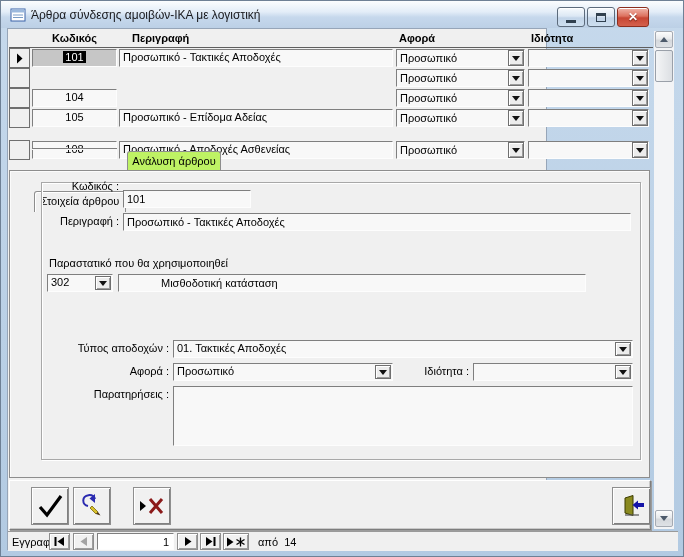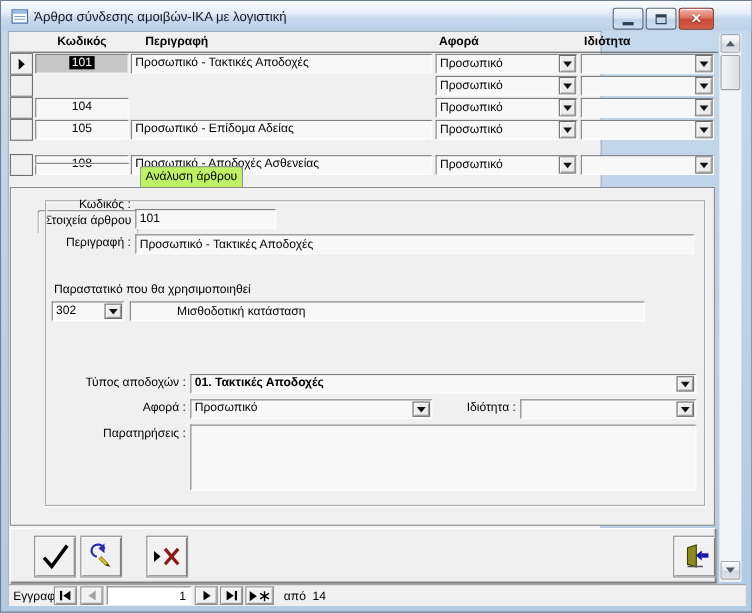--- a/index.html
+++ b/index.html
@@ -280,21 +280,21 @@
     <span class="lbl z5" style="left:41px;top:228px;">Παραστατικό που θα χρησιμοποιηθεί</span>
     <div class="sunken combo-abs z5" style="left:39px;top:245px;width:66px;height:18px;">
       <span class="ctext" style="display:block;">302</span>
       <span class="dropbtn">
           <i class="tri"></i>
         </span>
     </div>
     <div class="sunken field z5" style="left:110px;top:245px;width:468px;height:18px;padding-left:42px;">Μισθοδοτική κατάσταση</div>
 
     <span class="lbl r z5" style="left:40px;top:313px;width:121px;">Τύπος αποδοχών :</span>
-    <div class="sunken combo-abs z5" style="left:165px;top:311px;width:460px;height:18px;font-weight:bold;">
+    <div class="sunken combo-abs z5" style="left:165px;top:311px;width:460px;height:18px;">
       <span class="ctext" style="display:block;">01. Τακτικές Αποδοχές</span>
       <span class="dropbtn">
           <i class="tri"></i>
         </span>
     </div>
 
     <span class="lbl r z5" style="left:40px;top:336px;width:121px;">Αφορά :</span>
     <div class="sunken combo-abs z5" style="left:165px;top:334px;width:220px;height:18px;">
       <span class="ctext" style="display:block;">Προσωπικό</span>
       <span class="dropbtn">

